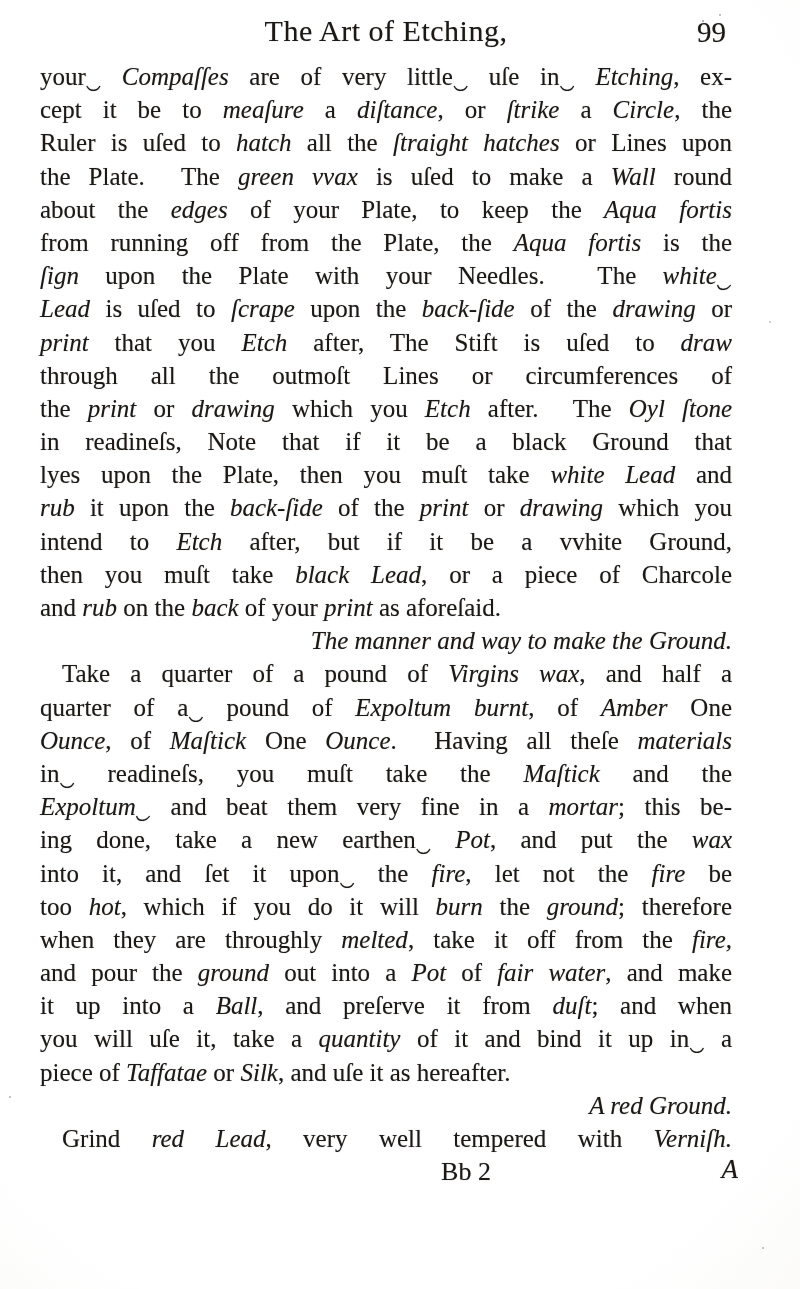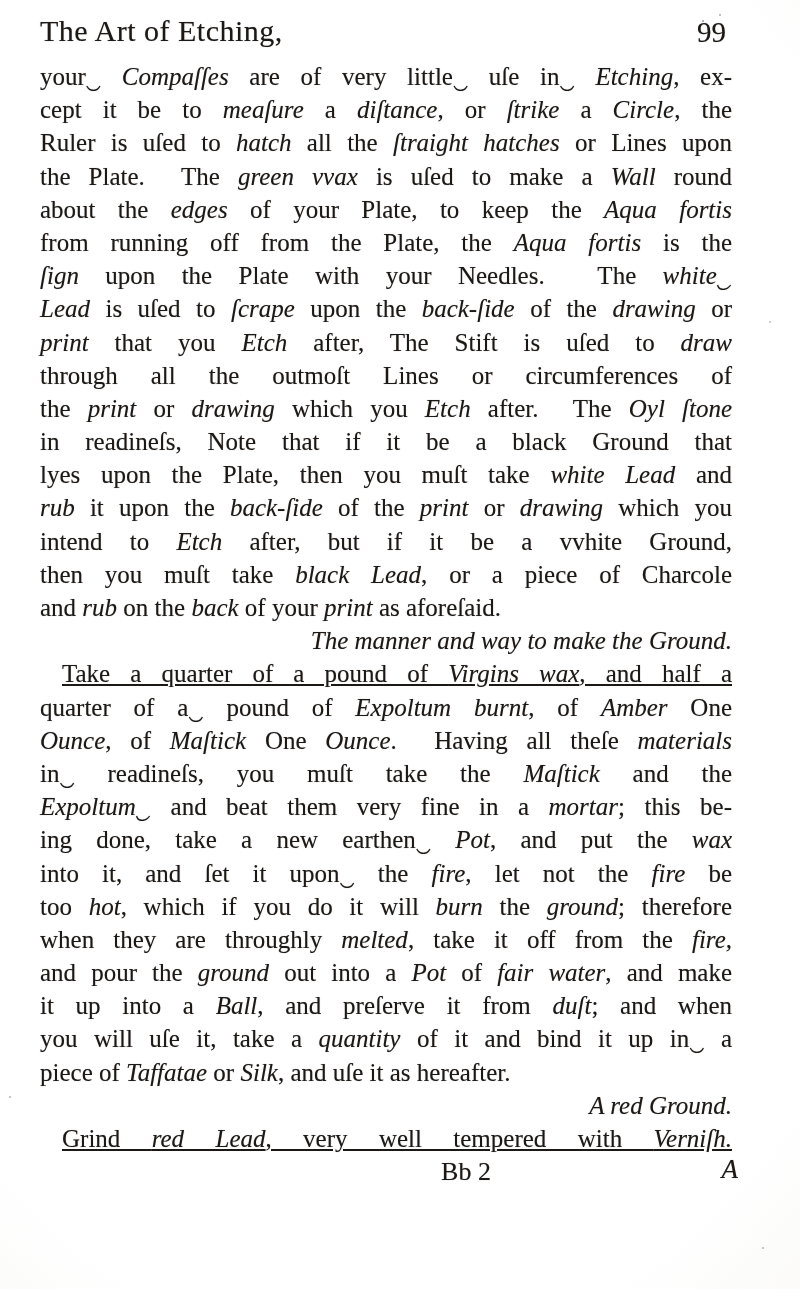--- a/index.html
+++ b/index.html
@@ -11,35 +11,35 @@
       radial-gradient(circle 2px at 703px 21px, #6e6e6e, transparent 70%),
       radial-gradient(circle 2px at 720px 15px, #7c7c7c, transparent 70%),
       radial-gradient(circle 2px at 10px 1097px, #8a8a8a, transparent 70%),
       radial-gradient(circle 2px at 770px 322px, #9b9b9b, transparent 70%),
       radial-gradient(circle 2px at 763px 1248px, #8d8d8d, transparent 70%),
       radial-gradient(ellipse 115% 95% at 47% 46%, #ffffff 62%, #f2f0ec 100%);
   }
   .page { position: absolute; inset: 0; padding: 14px 68px 0 40px; }
   .header { position: relative; height: 46px; }
   .title {
-    font-size: 30px; letter-spacing: 0.5px;
+    text-align: center; font-size: 30px; letter-spacing: 0.5px;
     text-shadow: 0 0 1px rgba(25,20,15,0.40);
   }
   .pagenum {
     position: absolute; right: 6px; top: 2px; font-size: 29px;
     text-shadow: 0 0 1px rgba(25,20,15,0.40);
   }
   .textblock { font-size: 25px; line-height: 33.2px; }
   .line {
     text-align: justify; text-align-last: justify;
     white-space: normal; height: 33.2px; overflow: visible;
     text-shadow: 0 0 1px rgba(25,20,15,0.38);
   }
   .line.last { text-align-last: left; }
-  .line.indent { padding-left: 22px; text-decoration: underline; }
+  .line.indent { padding-left: 22px; }
   .it { font-style: italic; }
   .subhead {
     text-align: right; font-style: italic; font-size: 25px;
     line-height: 33.2px; height: 33.2px;
     text-shadow: 0 0 1px rgba(25,20,15,0.38);
   }
   .footer { position: relative; height: 34px; font-size: 26px; line-height: 33px; }
   .signature { text-align: center; position: relative; left: 80px;
     text-shadow: 0 0 1px rgba(25,20,15,0.4); }
   .catchword { position: absolute; right: -6px; top: -2px; font-style: italic;

